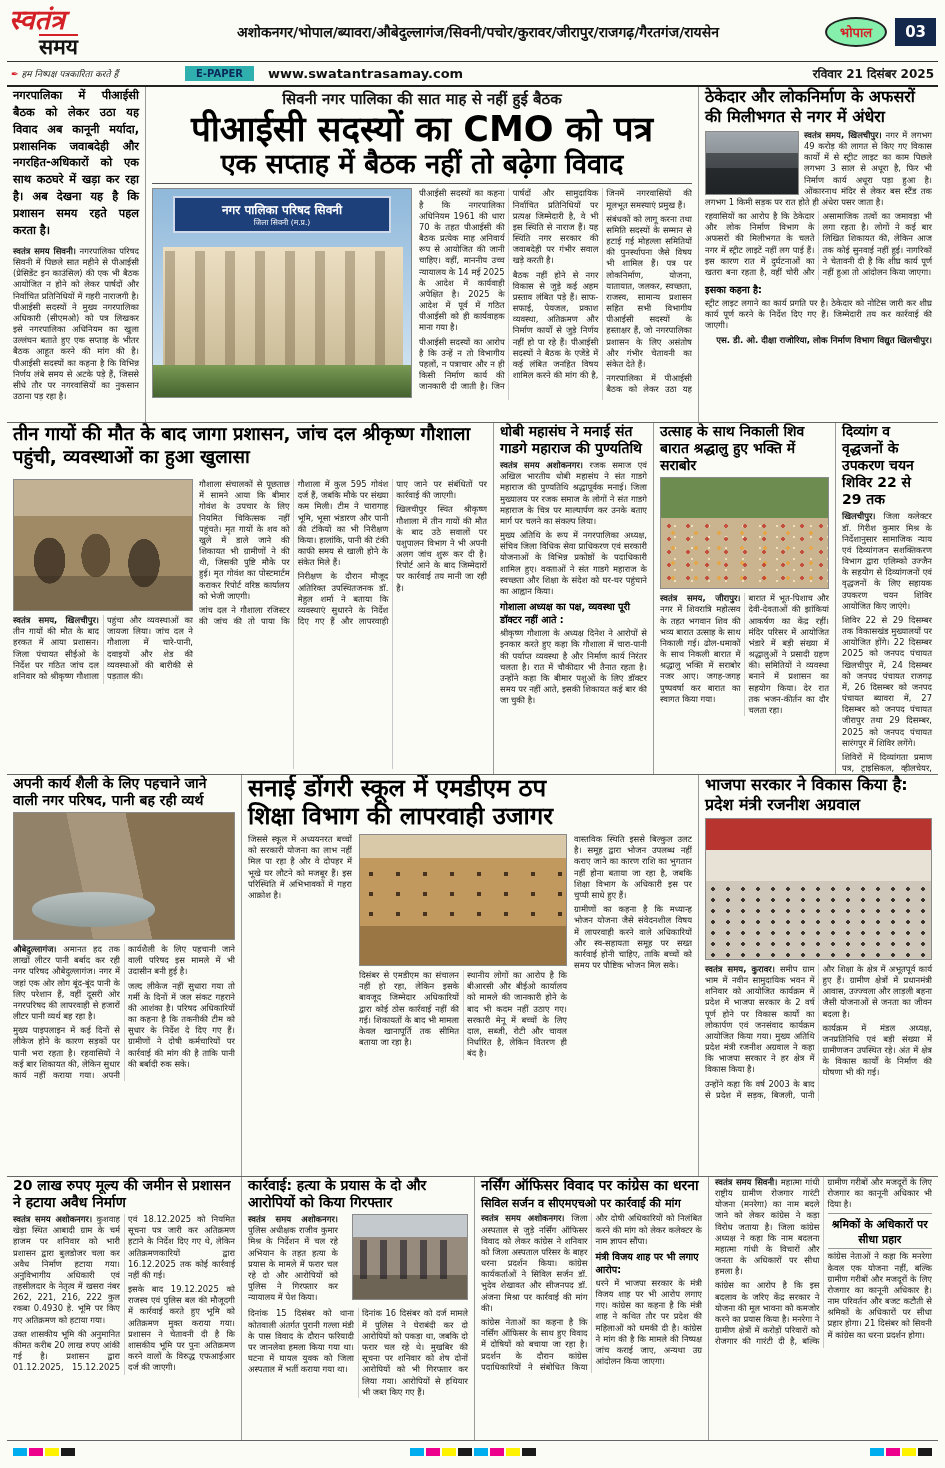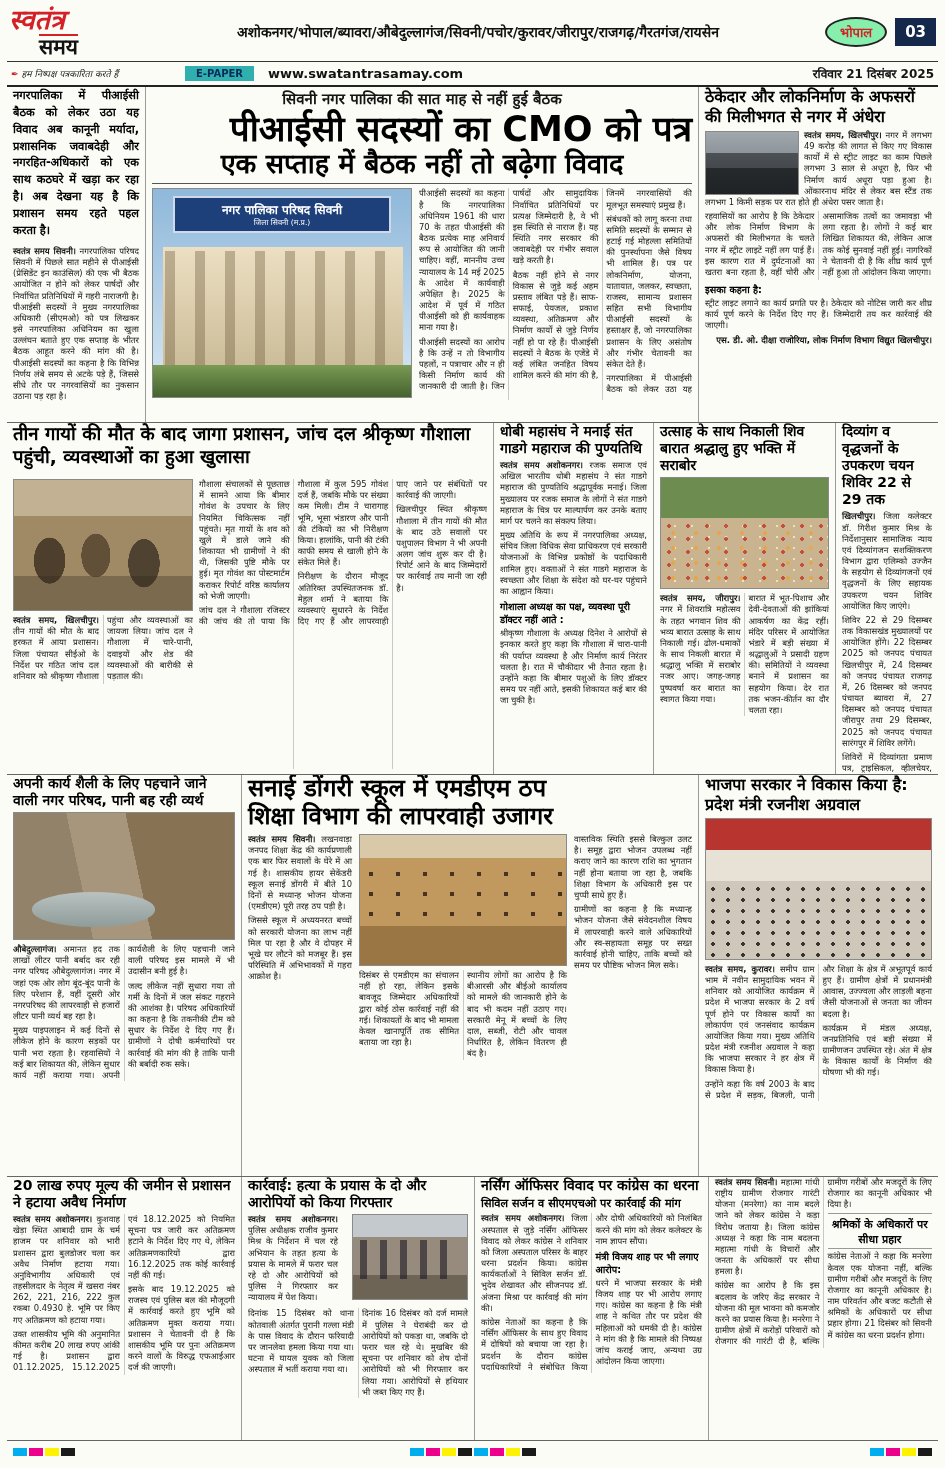--- a/index.html
+++ b/index.html
@@ -30,21 +30,21 @@
   .col { padding:0 6px; overflow:hidden; }
   .col + .col { border-left:1px solid #9a9a9a; }
   .para { font-size:8.4px; line-height:1.33; text-align:justify; margin-bottom:3px; color:#1b1b1b; }
   .dateline { font-weight:800; }
   .bodycols { column-gap:8px; column-rule:1px solid #c8c8c8; }
   .cols2 { column-count:2; } .cols3 { column-count:3; }
   .subhead { font-weight:800; font-size:9.6px; margin:3px 0 2px; color:#000; }
   .subhead-center { text-align:center; font-size:11px; border-top:1px solid #999; border-bottom:1px solid #999; padding:2px 0; }
   .attribution { font-weight:800; font-size:8.6px; text-align:right; margin-top:2px; }
   .kicker { text-align:center; font-weight:800; font-size:15px; padding:1px 0 2px; }
-  .headline-xl  { font-size:35px; font-weight:800; text-align:right; line-height:1.12; color:#000; }
+  .headline-xl  { font-size:35px; font-weight:800; text-align:center; line-height:1.12; color:#000; }
   .headline-lg  { font-size:27px; font-weight:800; text-align:center; line-height:1.12; color:#000; border-bottom:1px solid #555; padding-bottom:4px; }
   .headline-lg2 { font-size:18.5px; font-weight:800; line-height:1.22; margin-bottom:11px; color:#000; }
   .headline-md  { font-size:16px; font-weight:800; line-height:1.25; margin-bottom:3px; color:#000; }
   .headline-sm  { font-size:14px; font-weight:800; line-height:1.22; margin-bottom:3px; color:#000; }
   .headline-xs  { font-size:11.2px; font-weight:800; line-height:1.2; margin-bottom:3px; color:#000; }
   .headline-xl2 { font-size:24px; font-weight:800; line-height:1.15; color:#000; }
   .intro-bold { font-size:11.4px; font-weight:800; line-height:1.48; text-align:justify; margin-bottom:7px; color:#000; }
   
   .rowA { height:336px; } .rowB { height:352px; } .rowC { height:402px; } .rowD { height:264px; }
   .colA1 { width:138px; flex:none; } .colA2 { flex:1; } .colA3 { width:240px; flex:none; }
@@ -223,21 +223,20 @@
         <p class="para">मुख्य पाइपलाइन में कई दिनों से लीकेज होने के कारण सड़कों पर पानी भरा रहता है। रहवासियों ने कई बार शिकायत की, लेकिन सुधार कार्य नहीं कराया गया। अपनी कार्यशैली के लिए पहचानी जाने वाली परिषद इस मामले में भी उदासीन बनी हुई है।</p>
         <p class="para">जल्द लीकेज नहीं सुधारा गया तो गर्मी के दिनों में जल संकट गहराने की आशंका है। परिषद अधिकारियों का कहना है कि तकनीकी टीम को सुधार के निर्देश दे दिए गए हैं। ग्रामीणों ने दोषी कर्मचारियों पर कार्रवाई की मांग की है ताकि पानी की बर्बादी रुक सके।</p>
       </div>
     </div>
 
     <div class="col colC2">
       <h2 class="headline-xl2">सनाई डोंगरी स्कूल में एमडीएम ठप</h2>
       <h2 class="headline-xl2">शिक्षा विभाग की लापरवाही उजागर</h2>
       <div class="mdm-content">
         <div class="mdm-colL">
-          <p class="para"><b class="dateline">स्वतंत्र समय सिवनी।</b> <span>लखनवाड़ा जनपद शिक्षा केंद्र की कार्यप्रणाली एक बार फिर सवालों के घेरे में आ गई है। शासकीय हायर सेकेंडरी स्कूल सनाई डोंगरी में बीते 10 दिनों से मध्यान्ह भोजन योजना (एमडीएम) पूरी तरह ठप पड़ी है।</span></p>
           <p class="para">जिससे स्कूल में अध्ययनरत बच्चों को सरकारी योजना का लाभ नहीं मिल पा रहा है और वे दोपहर में भूखे घर लौटने को मजबूर हैं। इस परिस्थिति में अभिभावकों में गहरा आक्रोश है।</p>
         </div>
         <div class="mdm-center">
           <div class="photo mdm-photo"></div>
           <div class="bodycols cols2">
             <p class="para">दिसंबर से एमडीएम का संचालन नहीं हो रहा, लेकिन इसके बावजूद जिम्मेदार अधिकारियों द्वारा कोई ठोस कार्रवाई नहीं की गई। शिकायतों के बाद भी मामला केवल खानापूर्ति तक सीमित बताया जा रहा है।</p>
             <p class="para">स्थानीय लोगों का आरोप है कि बीआरसी और बीईओ कार्यालय को मामले की जानकारी होने के बाद भी कदम नहीं उठाए गए। सरकारी मेनू में बच्चों के लिए दाल, सब्जी, रोटी और चावल निर्धारित है, लेकिन वितरण ही बंद है।</p>
           </div>
         </div>
         <div class="mdm-colR">

